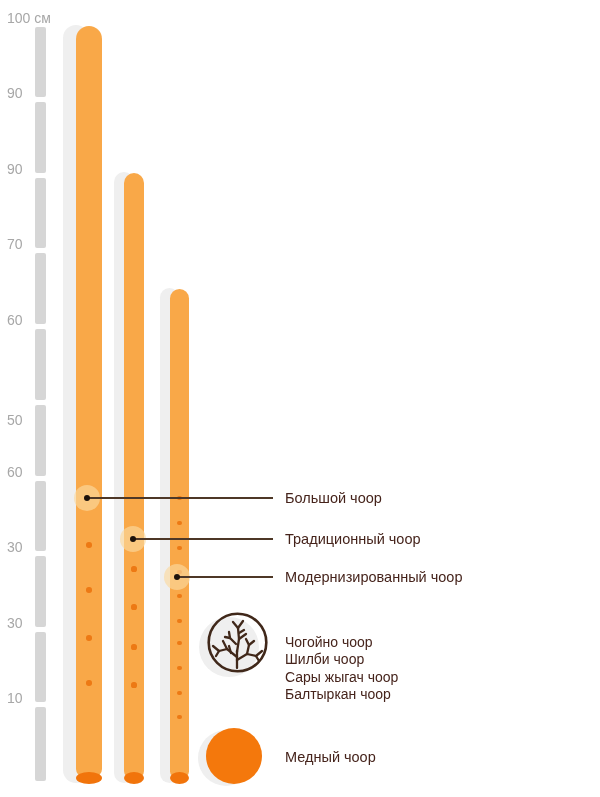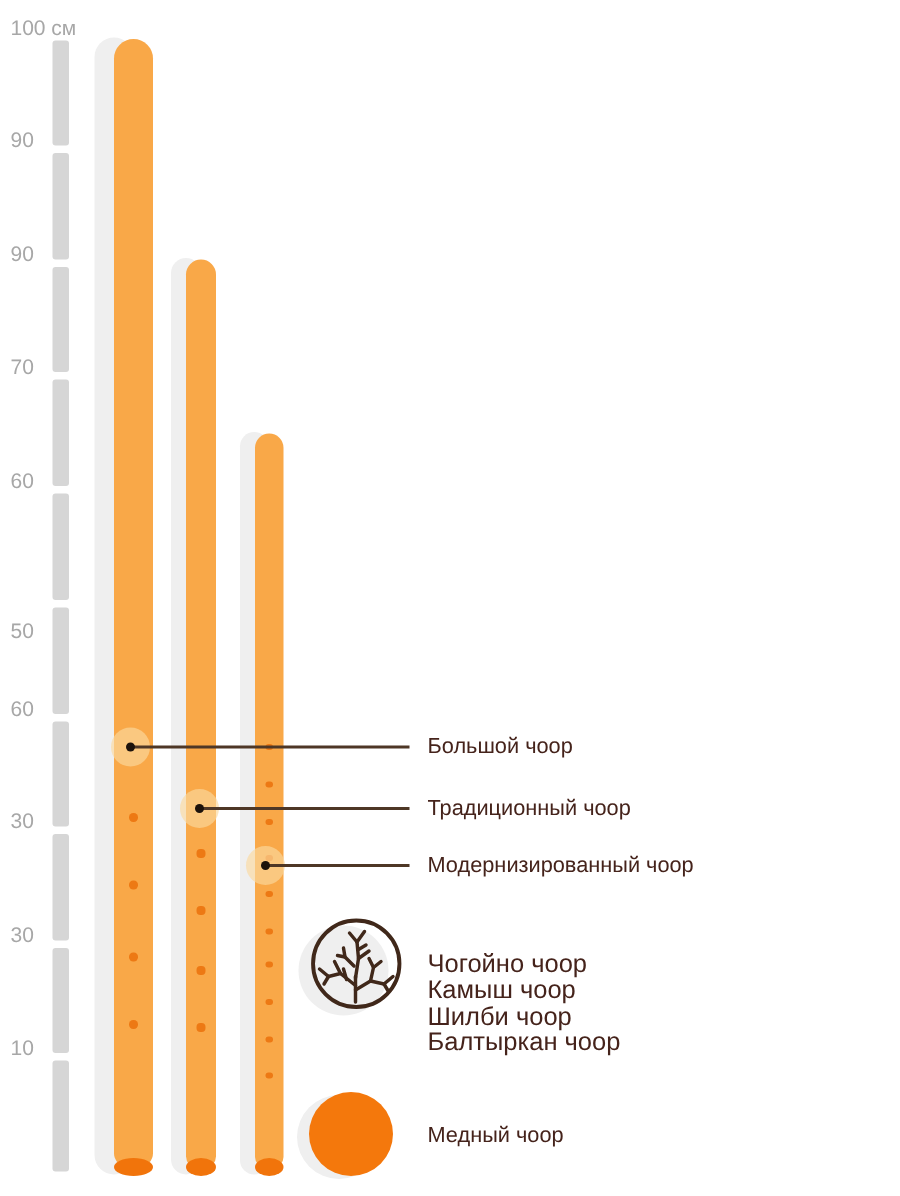--- a/index.html
+++ b/index.html
@@ -14,21 +14,21 @@
   .ruler-seg{position:absolute;left:35px;width:11px;background:var(--seg);border-radius:2px;}
   .ruler-label{position:absolute;left:7px;transform:translateY(-50%);font-size:14px;color:var(--ruler-label);white-space:nowrap;}
   .tube-shadow{position:absolute;background:var(--shadow);}
   .tube{position:absolute;background:var(--tube);}
   .tube-end{position:absolute;background:var(--tubeend);border-radius:50%;}
   .hole{position:absolute;background:var(--hole);border-radius:50%;}
   .halo{position:absolute;background:var(--halo);border-radius:50%;}
   .leader{position:absolute;height:1.6px;background:var(--line);}
   .mdot{position:absolute;width:6px;height:6px;background:var(--dot);border-radius:50%;}
   .callout-label{position:absolute;transform:translateY(-50%);font-size:14.5px;color:var(--text);white-space:nowrap;}
-  .legend-item{font-size:17px;line-height:17.4px;color:var(--text);white-space:nowrap;}
+  .legend-item{font-size:14px;line-height:17.4px;color:var(--text);white-space:nowrap;}
   #wood-list{position:absolute;left:285px;top:634px;}
   .circ-shadow{position:absolute;background:var(--shadow);border-radius:50%;}
   #copper-circle{position:absolute;left:206px;top:728px;width:56px;height:56px;background:var(--copper);border-radius:50%;}
   #copper-label{position:absolute;left:285px;top:757px;transform:translateY(-50%);font-size:14.5px;color:var(--text);white-space:nowrap;}
   #tree-icon-box{position:absolute;left:206px;top:611px;width:63px;height:63px;}
 </style>
 </head>
 <body>
 
 <div id="stage">
@@ -120,22 +120,22 @@
         <path d="M32,17 L27,11"></path>
         <path d="M32,17 L37,10"></path>
         <path d="M33,22 L38,19"></path>
         <path d="M30,33 L24,27 L23,21"></path>
         <path d="M24,27 L19,26"></path>
       </g>
     </svg>
   </div>
   <div id="wood-list">
       <div class="legend-item">Чогойно чоор</div>
-      <div class="legend-item">Камыш чоор</div>
       <div class="legend-item">Шилби чоор</div>
+      <div class="legend-item">Сары жыгач чоор</div>
       <div class="legend-item">Балтыркан чоор</div>
     </div>
 
   <div class="circ-shadow" style="left:198px;top:730px;width:56px;height:56px;"></div>
   <div id="copper-circle"></div>
   <div id="copper-label">Медный чоор</div>
 
 </div>
 
 </body></html>

